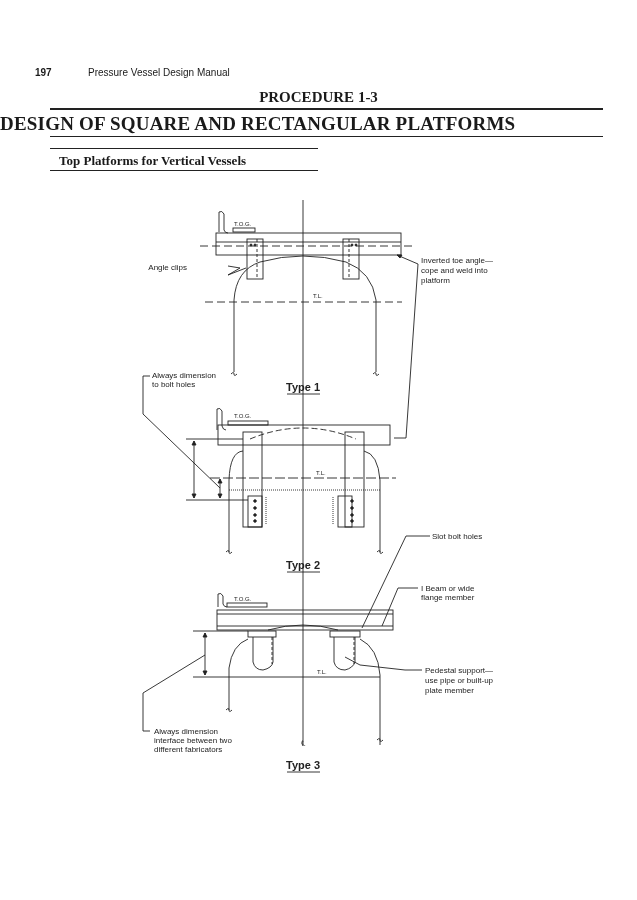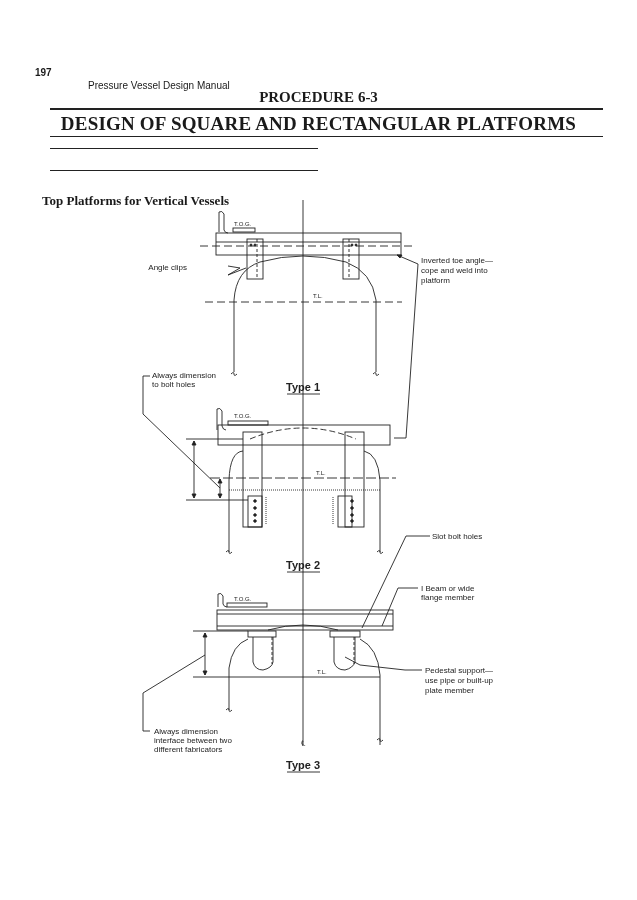--- a/index.html
+++ b/index.html
@@ -1,33 +1,33 @@
 <!DOCTYPE html>
 <html><head>
 <meta charset="utf-8">
 <style>
   html, body { margin: 0; padding: 0; background: #ffffff; }
   body { width: 637px; height: 900px; position: relative; overflow: hidden; color: #1a1a1a; }
   .hdr-num { position: absolute; left: 35px; top: 67px; font: bold 10px "Liberation Sans", sans-serif; }
-  .hdr-title { position: absolute; left: 88px; top: 80px; font: 10px "Liberation Sans", sans-serif; }
+  .hdr-title { position: absolute; left: 88px; top: 67px; font: 10px "Liberation Sans", sans-serif; }
   .proc { position: absolute; left: 0; width: 637px; top: 89px; text-align: center; font: bold 15px "Liberation Serif", serif; }
   .rule { position: absolute; background: #222; }
-  .main-title { position: absolute; left: 0; width: 637px; top: 113px; text-align: center; font: bold 19px "Liberation Serif", serif; letter-spacing: 0.2px; }
-  .sub-title { position: absolute; left: 42px; top: 153px; font: bold 13px "Liberation Serif", serif; margin-top: 40px; }
+  .main-title { position: absolute; left: 0; width: 637px; top: 113px; text-align: left; font: bold 19px "Liberation Serif", serif; letter-spacing: 0.2px; }
+  .sub-title { position: absolute; left: 59px; top: 153px; font: bold 13px "Liberation Serif", serif; }
   svg { position: absolute; left: 0; top: 0; }
   .lbl { font-family: "Liberation Sans", sans-serif; font-size: 8px; fill: #222; }
   .tog { font-family: "Liberation Sans", sans-serif; font-size: 6px; fill: #222; }
   .type { font-family: "Liberation Sans", sans-serif; font-size: 11px; font-weight: bold; fill: #222; }
 </style>
 </head>
 <body>
 
 <div class="hdr-num">197</div>
 <div class="hdr-title">Pressure Vessel Design Manual</div>
-<div class="proc">PROCEDURE 6-3</div>
+<div class="proc">PROCEDURE 1-3</div>
 <div class="rule" style="left:50px;top:108px;width:553px;height:2px;"></div>
 <div class="main-title">DESIGN OF SQUARE AND RECTANGULAR PLATFORMS</div>
 <div class="rule" style="left:50px;top:136px;width:553px;height:1px;"></div>
 <div class="rule" style="left:50px;top:148px;width:268px;height:1px;"></div>
 <div class="sub-title">Top Platforms for Vertical Vessels</div>
 <div class="rule" style="left:50px;top:170px;width:268px;height:1px;"></div>
 
 <svg width="637" height="900" viewBox="0 0 637 900" fill="none" stroke="#222" stroke-width="0.9">
 
   <line x1="303" y1="200" x2="303" y2="745"></line>

